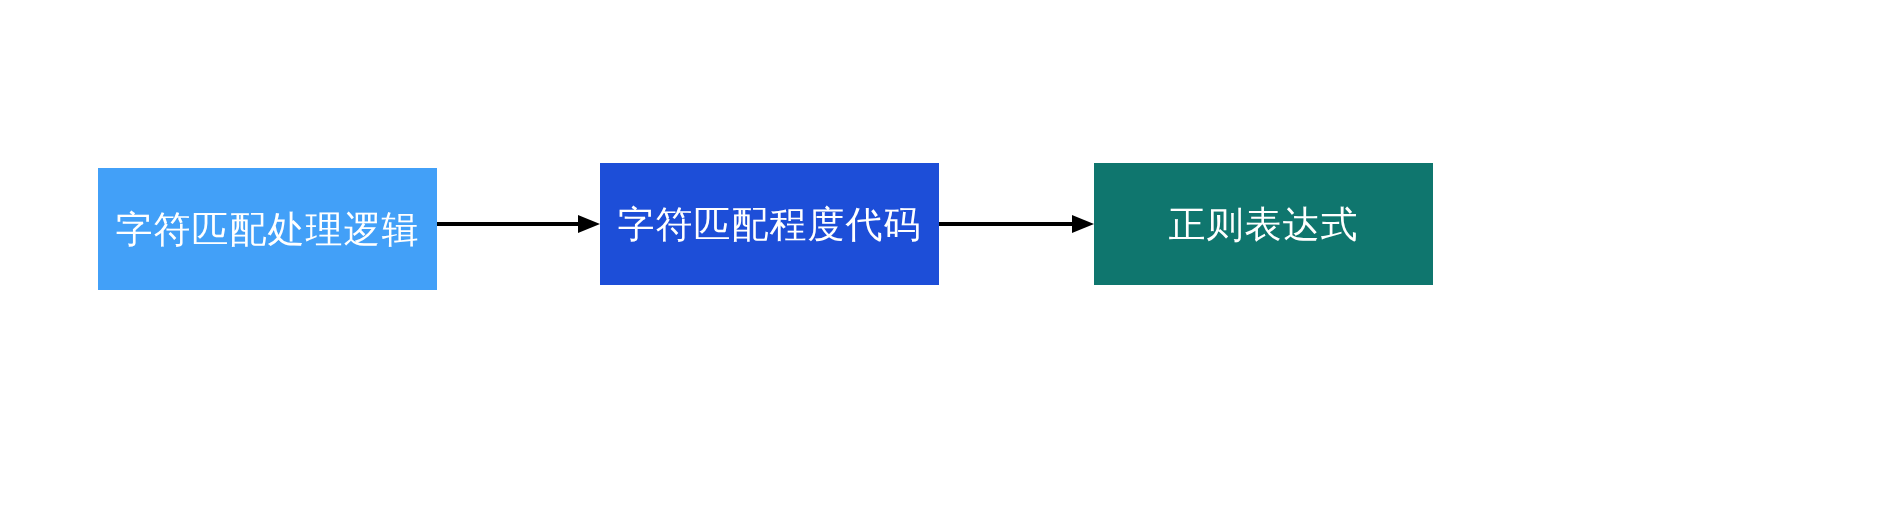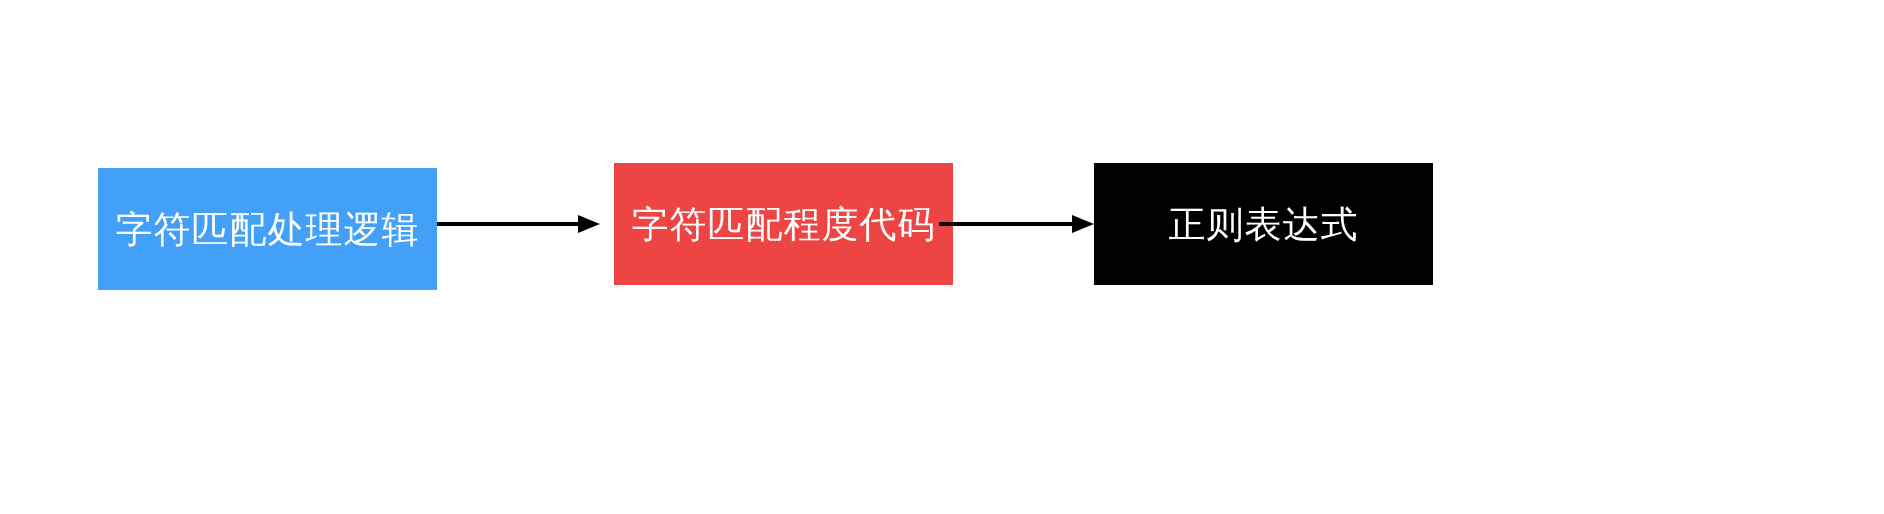--- a/index.html
+++ b/index.html
@@ -51,26 +51,26 @@
 
   <div class="node" id="node-0" style="background: rgb(66, 160, 248); color: rgb(255, 255, 255);">
     <span>字符匹配处理逻辑</span>
   </div>
 
   <svg class="edge" id="edge-0" viewBox="0 0 163 30" preserveAspectRatio="none">
     <line x1="0" y1="15" x2="144" y2="15" stroke="#000000" stroke-width="4"></line>
     <polygon points="141,6 163,15 141,24" fill="#000000"></polygon>
   </svg>
 
-  <div class="node" id="node-1" style="background: #ef4444; color: rgb(255, 255, 255); margin-left: 14px;">
+  <div class="node" id="node-1" style="background: #1d4ed8; color: rgb(255, 255, 255);">
     <span>字符匹配程度代码</span>
   </div>
 
   <svg class="edge" id="edge-1" viewBox="0 0 155 30" preserveAspectRatio="none">
     <line x1="0" y1="15" x2="136" y2="15" stroke="#000000" stroke-width="4"></line>
     <polygon points="133,6 155,15 133,24" fill="#000000"></polygon>
   </svg>
 
-  <div class="node" id="node-2" style="background: #000000; color: rgb(255, 255, 255);">
+  <div class="node" id="node-2" style="background: #0f766e; color: rgb(255, 255, 255);">
     <span>正则表达式</span>
   </div>
 
 </div>
 
 </body></html>

